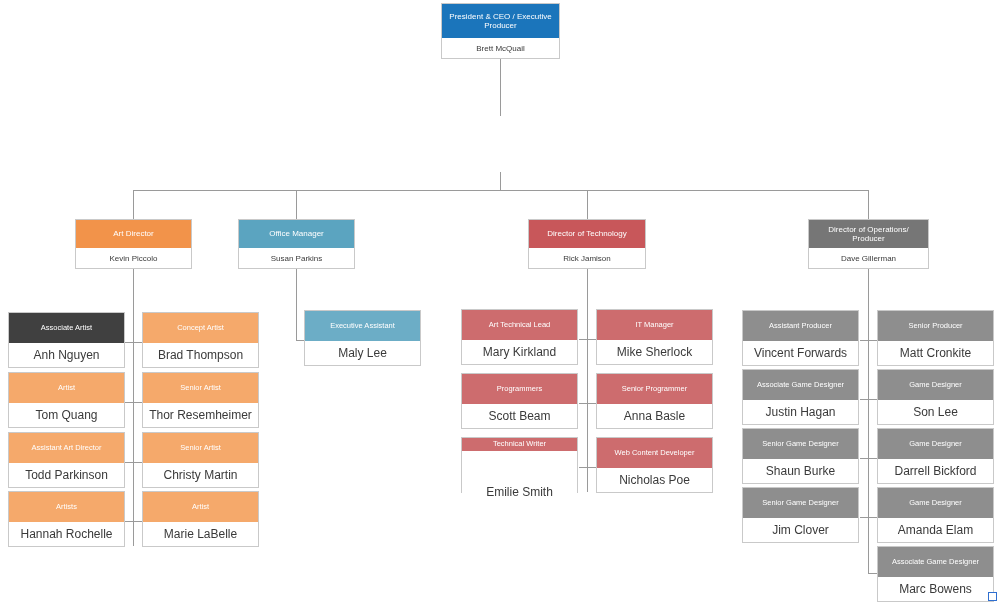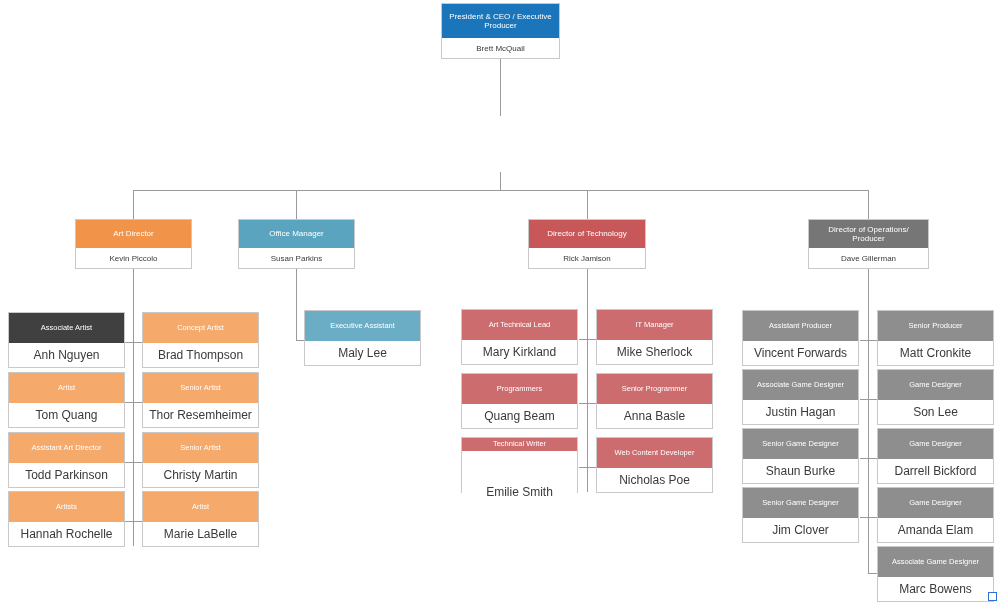--- a/index.html
+++ b/index.html
@@ -197,21 +197,21 @@
   <div class="node leaf" style="left:461px; top:309px;">
     <div class="title" style="background:#cd6c6e;">Art Technical Lead</div>
     <div class="name">Mary Kirkland</div>
   </div>
   <div class="node leaf" style="left:596px; top:309px;">
     <div class="title" style="background:#cd6c6e;">IT Manager</div>
     <div class="name">Mike Sherlock</div>
   </div>
   <div class="node leaf" style="left:461px; top:373px;">
     <div class="title" style="background:#cd6c6e;">Programmers</div>
-    <div class="name">Quang Beam</div>
+    <div class="name">Scott Beam</div>
   </div>
   <div class="node leaf" style="left:596px; top:373px;">
     <div class="title" style="background:#cd6c6e;">Senior Programmer</div>
     <div class="name">Anna Basle</div>
   </div>
   <div class="node leaf" style="left:461px; top:437px;gap:32px;">
     <div class="title" style="background:#cd6c6e;">Technical Writer</div>
     <div class="name">Emilie Smith</div>
   </div>
   <div class="node leaf" style="left:596px; top:437px;">

